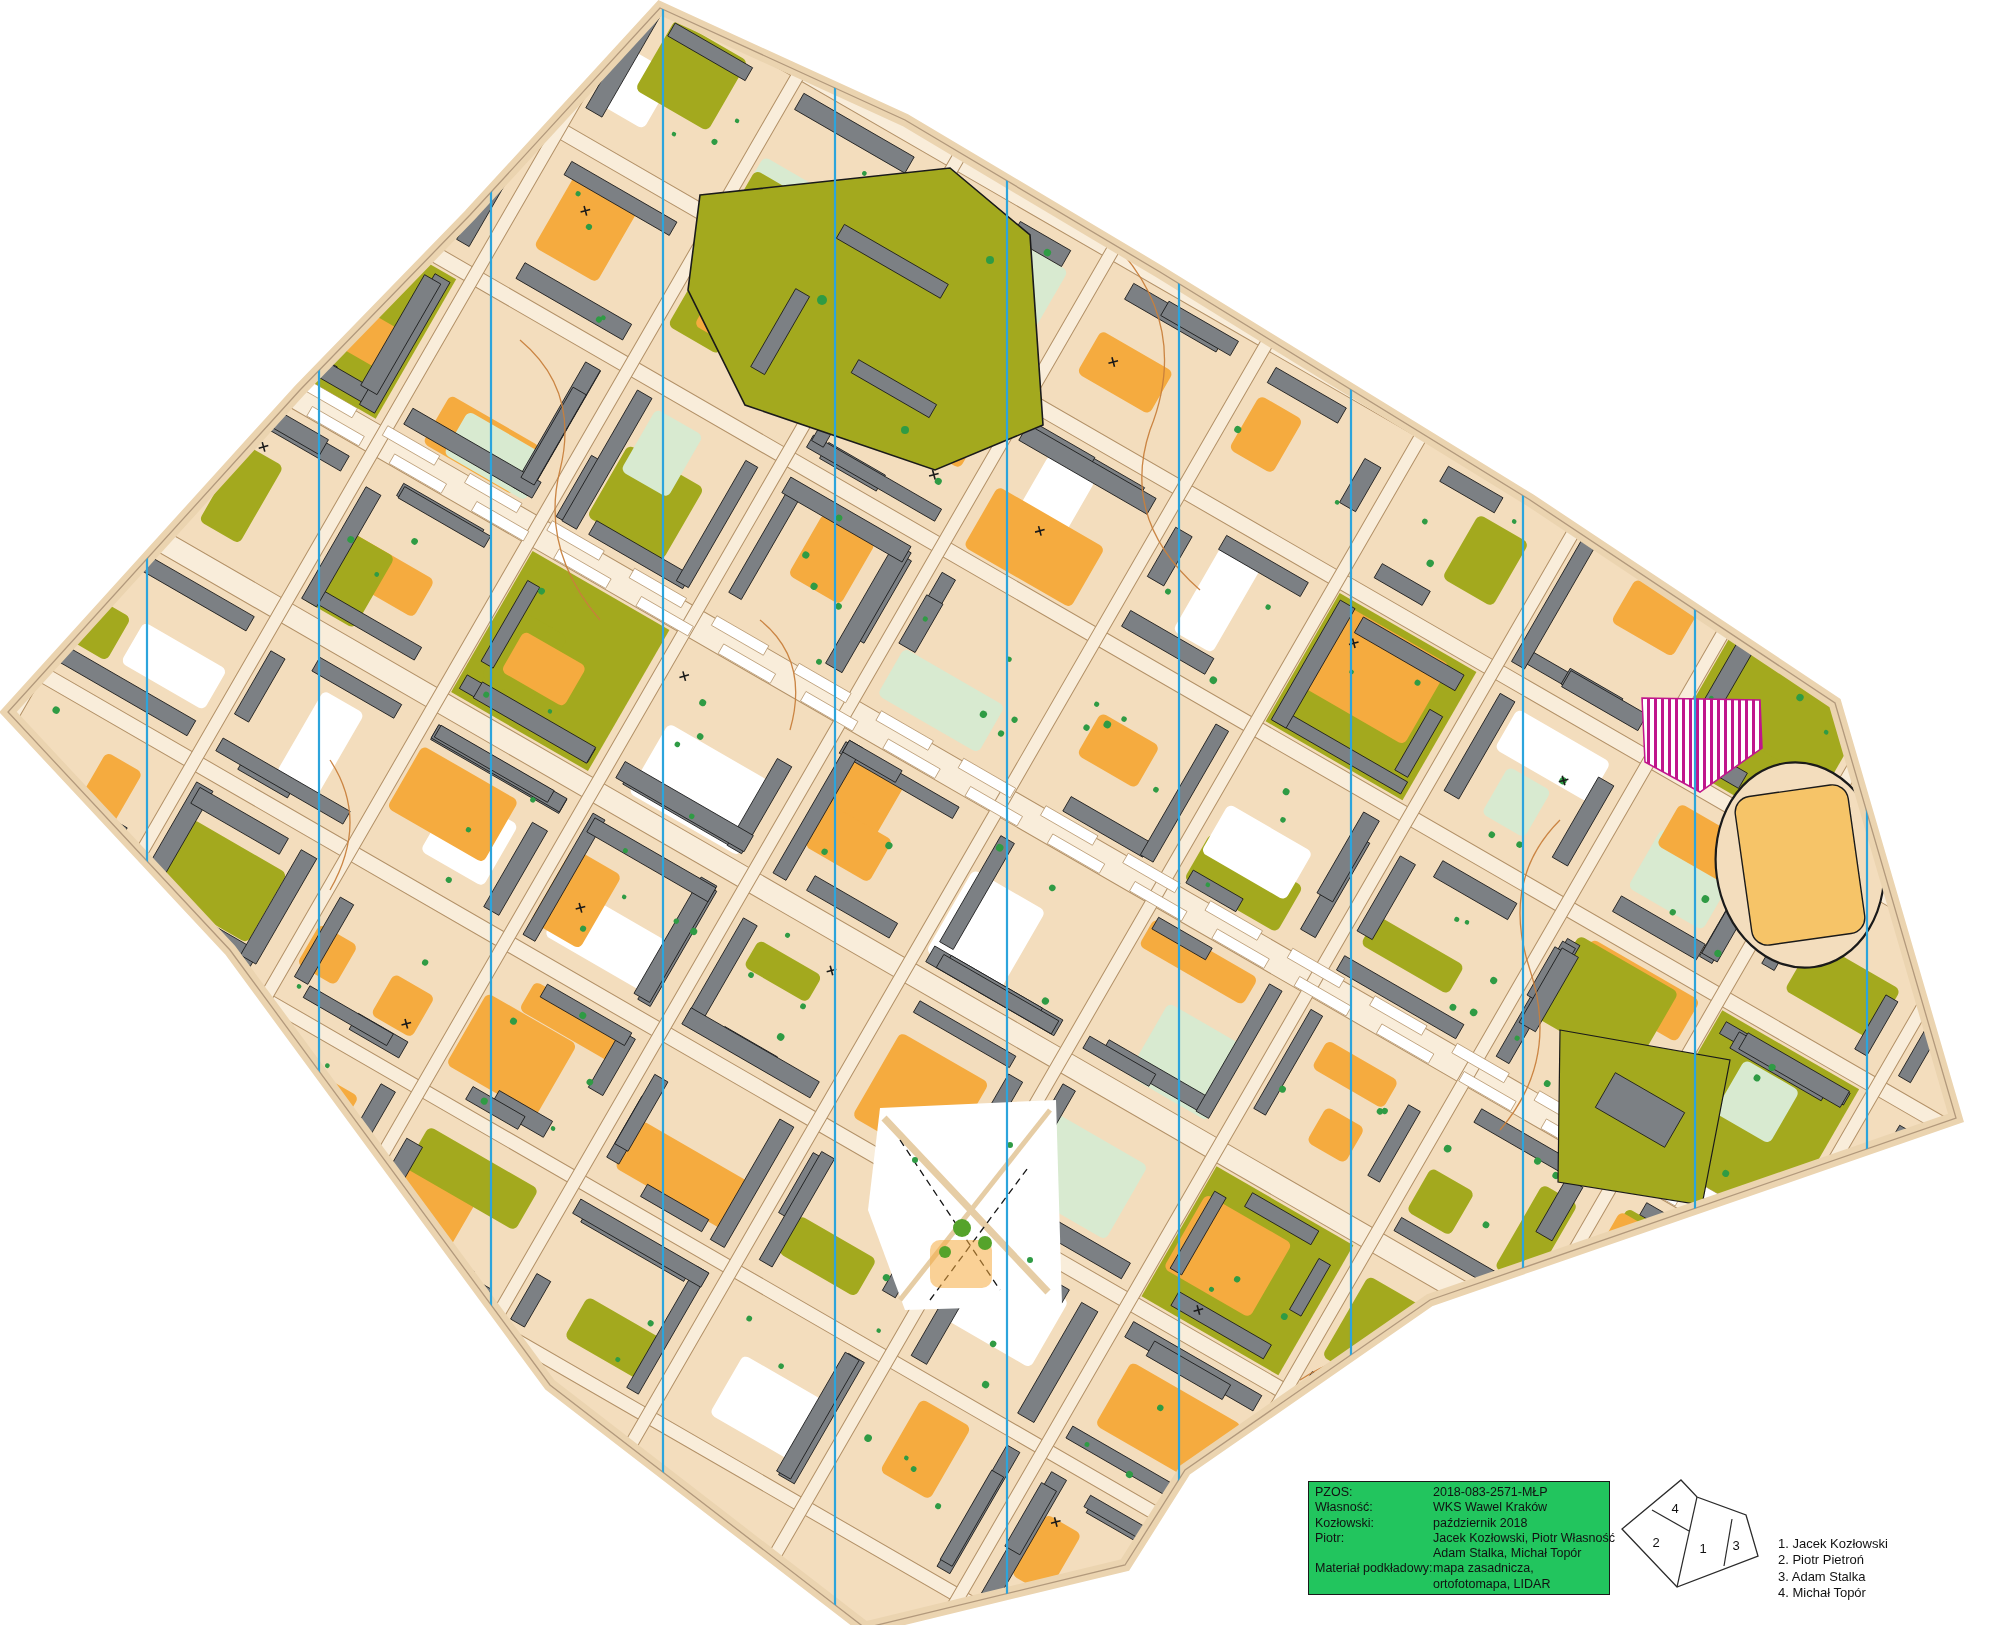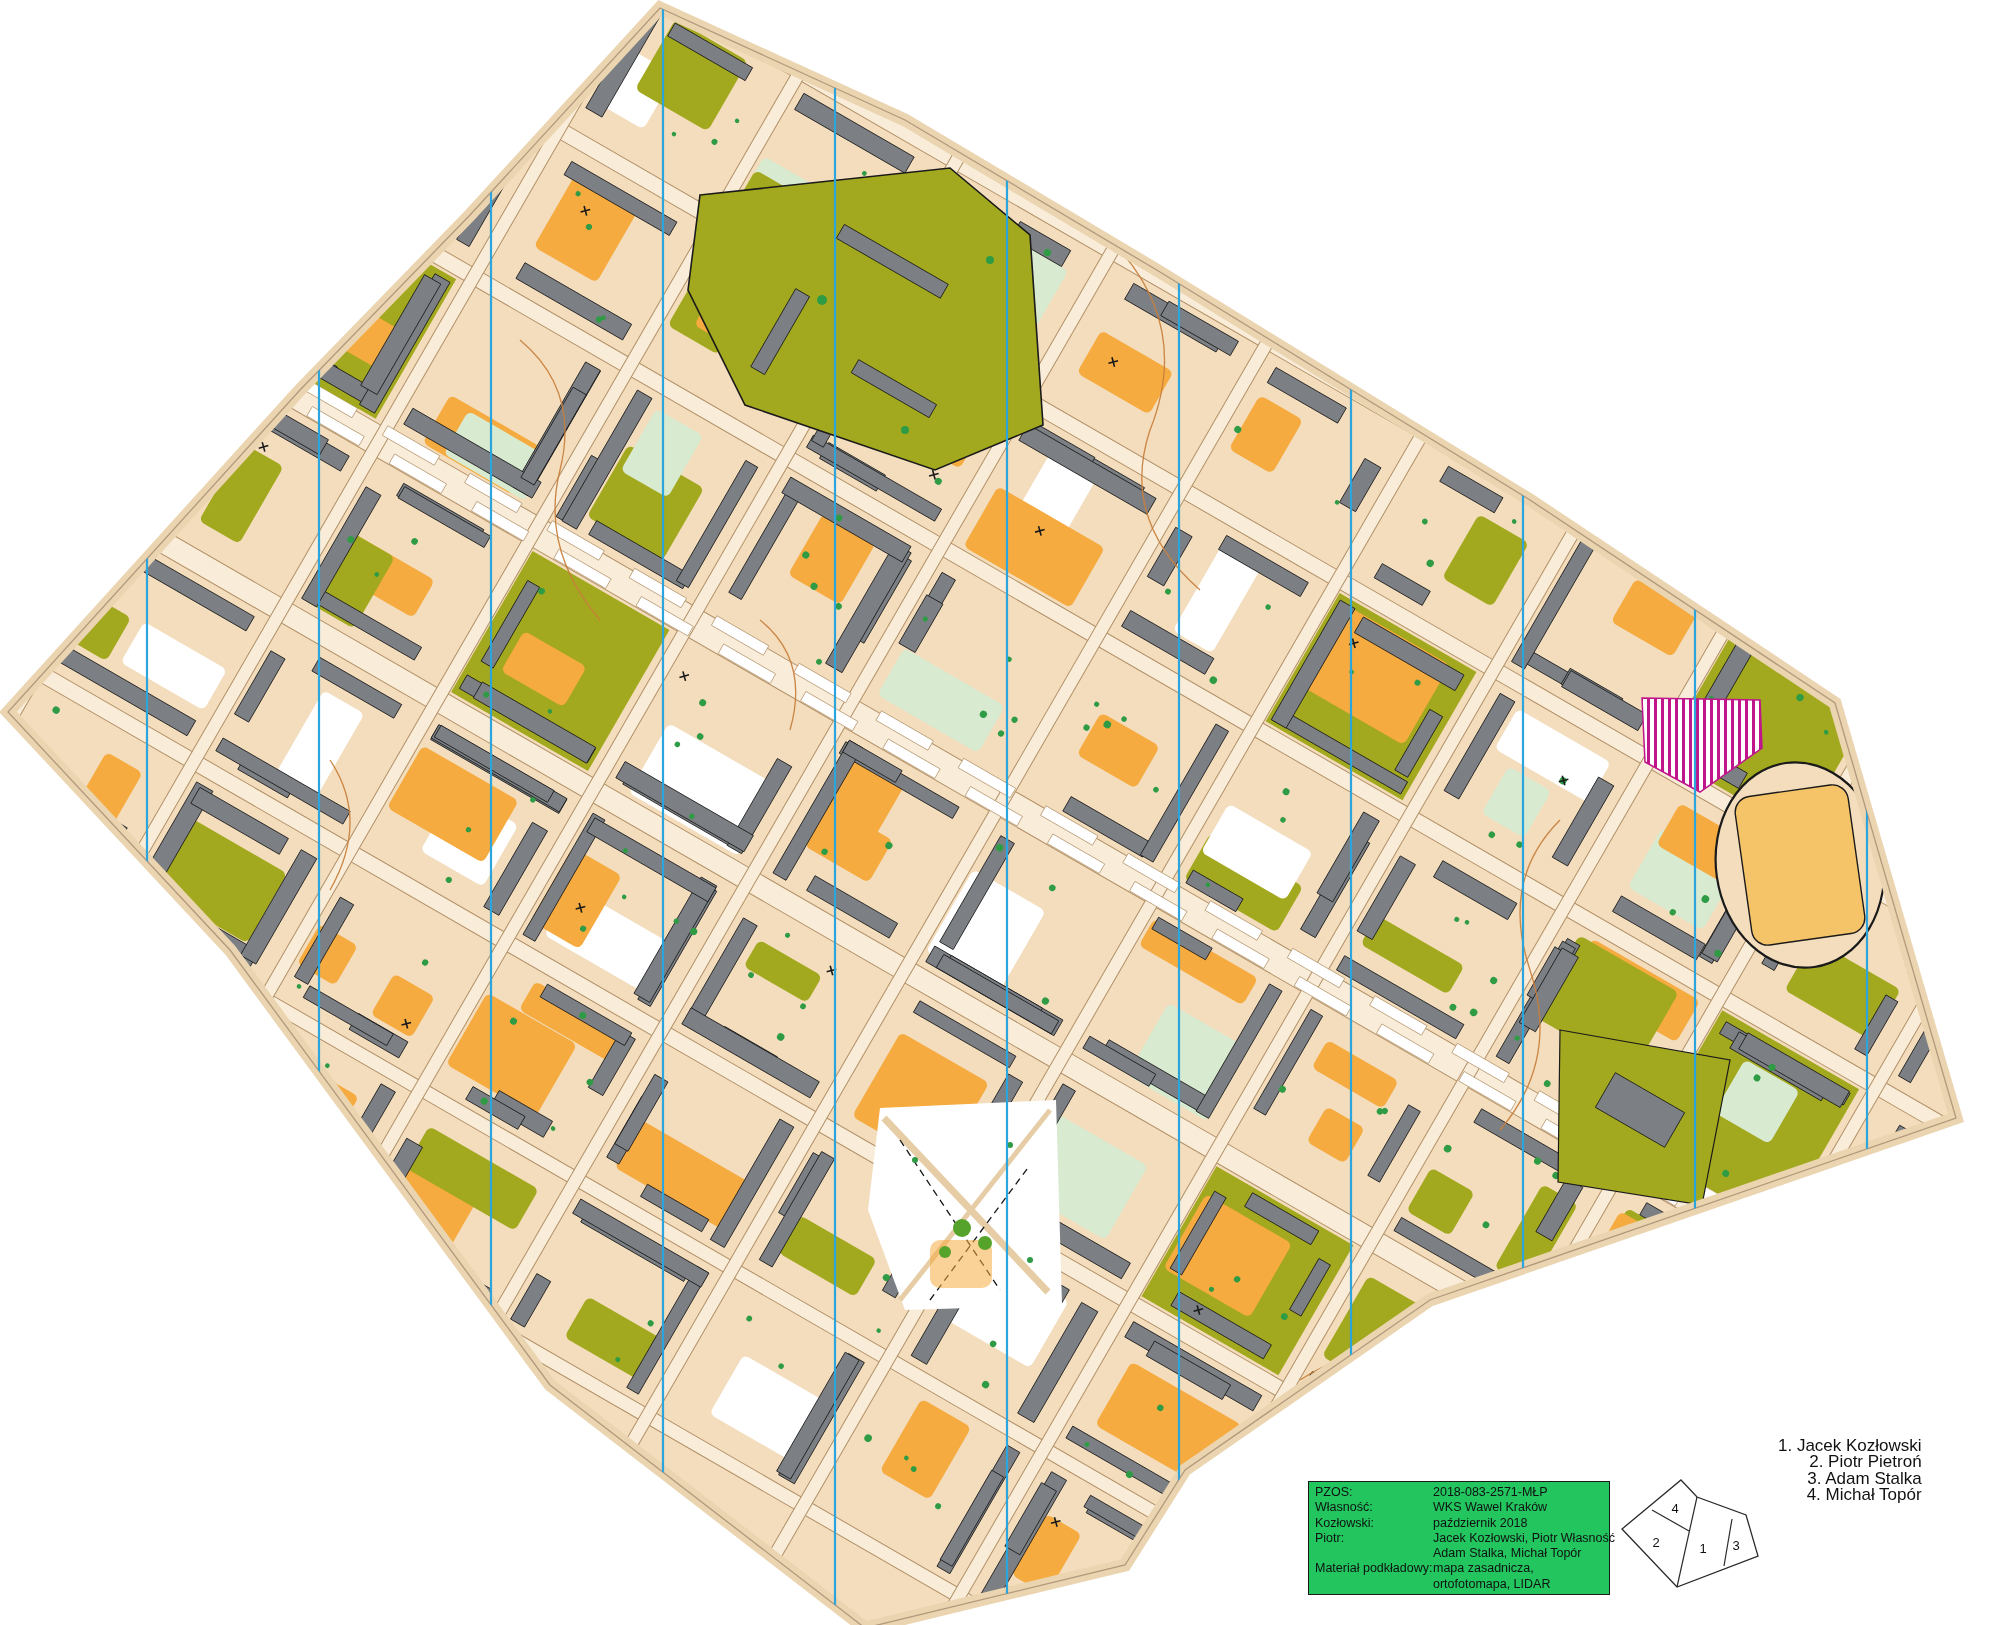--- a/index.html
+++ b/index.html
@@ -8,21 +8,21 @@
   #map-svg{position:absolute;left:0;top:0;}
   .title-block{position:absolute;left:1408px;top:218px;}
   .map-title{font-size:58px;font-weight:bold;line-height:60px;letter-spacing:1px;color:#0d0d0d;white-space:nowrap;}
   .map-sub{font-size:29px;line-height:37px;color:#141414;white-space:nowrap;}
   .info-box{position:absolute;left:1262px;top:1481px;width:302px;height:114px;box-sizing:border-box;
             border:1.5px solid #1a1a1a;background:#22c55e;padding:3px 6px;font-size:12.5px;line-height:15.3px;margin-left:46px;}
   .info-row{display:flex;}
   .ilabel{flex:none;width:118px;white-space:nowrap;}
   .ivalue{flex:1;white-space:nowrap;}
   .legend-svg{position:absolute;left:1590px;top:1462px;}
-  .author-list{position:absolute;left:1778px;top:1438px;font-size:17px;line-height:16.3px;text-align:right;}
+  .author-list{position:absolute;left:1778px;top:1536px;font-size:13px;line-height:16.3px;}
 </style>
 </head>
 <body>
 
 <div class="stage">
 
   <svg id="map-svg" width="2000" height="1625" viewBox="0 0 2000 1625">
     <defs>
       <clipPath id="mapClip">
         <polygon points="660,8 905,120 1160,272 1530,500 1835,703 1956,1118 1430,1300 1185,1470 1125,1565 865,1628 550,1385 230,950 8,712 300,390 470,215"></polygon>

